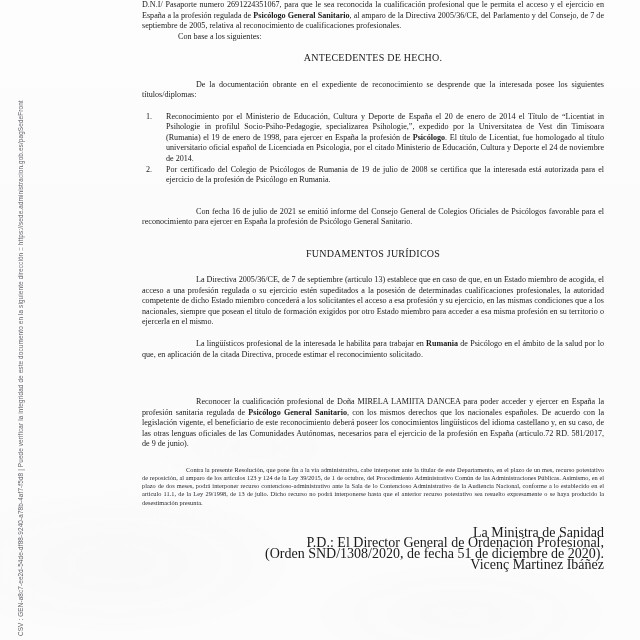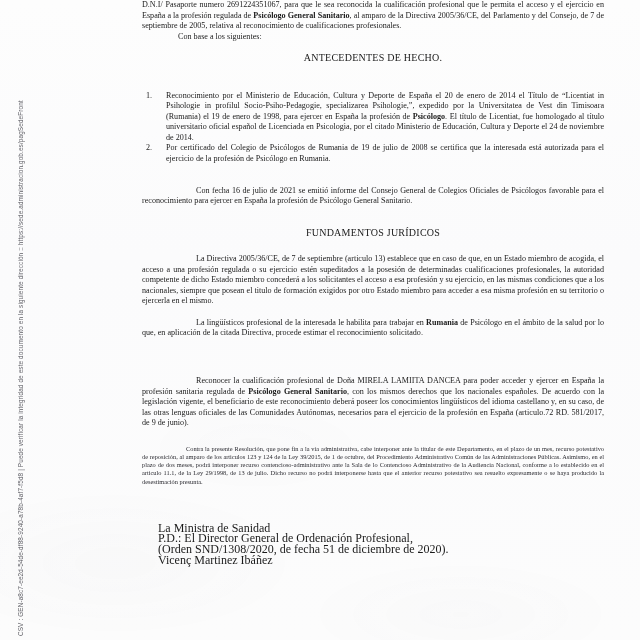--- a/index.html
+++ b/index.html
@@ -113,24 +113,24 @@
     font-size: 6.35px;
     line-height: 8.2px;
     text-align: justify;
     margin: 0;
     text-indent: 44px;
     color: #2a2a30;
   }
 
   
   .sig {
-    text-align: left;
-    font-size: 12px;
+    text-align: right;
+    font-size: 14px;
     line-height: 10.6px;
-    margin: 16px;
+    margin: 0;
   }
   .sig div { white-space: nowrap; }
 </style>
 </head>
 <body>
 
 <div class="page">
 
   <div class="scan-noise"></div>
 
@@ -143,20 +143,21 @@
     <p class="para"><span>D.N.I/ Pasaporte numero 2691224351067, para que le sea reconocida la cualificación profesional que le permita el acceso y el ejercicio en España a la profesión regulada de </span><span class="b">Psicólogo General Sanitario</span><span>, al amparo de la Directiva 2005/36/CE, del Parlamento y del Consejo, de 7 de septiembre de 2005, relativa al reconocimiento de cualificaciones profesionales.</span></p>
 
     <p class="para indent">Con base a los siguientes:</p>
 
     <div class="spacer-md"></div>
 
     <p class="heading">ANTECEDENTES DE HECHO.</p>
 
     <div class="spacer-lg"></div>
 
+    <p class="para indent-lg">De la documentación obrante en el expediente de reconocimiento se desprende que la interesada posee los siguientes títulos/diplomas:</p>
 
     <div class="spacer-md"></div>
 
     <ol class="titles">
       <li>
         <span class="num">1.</span><span>Reconocimiento por el Ministerio de Educación, Cultura y Deporte de España el 20 de enero de 2014 el Título de “Licentiat in Psihologie in profilul Socio-Psiho-Pedagogie, specializarea Psihologie,”, expedido por la Universitatea de Vest  din Timisoara (Rumania) el 19 de enero de 1998, para ejercer en España la profesión de </span><span class="b">Psicólogo</span><span>. El título de Licentiat, fue homologado al título universitario oficial español de Licenciada en Psicologia, por el citado Ministerio de Educación, Cultura y Deporte el 24 de noviembre de 2014.</span>
       </li>
       <li>
         <span class="num">2.</span><span>Por certificado del Colegio de Psicólogos de Rumania de  19 de julio de 2008 se certifica que la interesada está autorizada para el ejercicio de la profesión de Psicólogo en Rumania.</span>
       </li>

